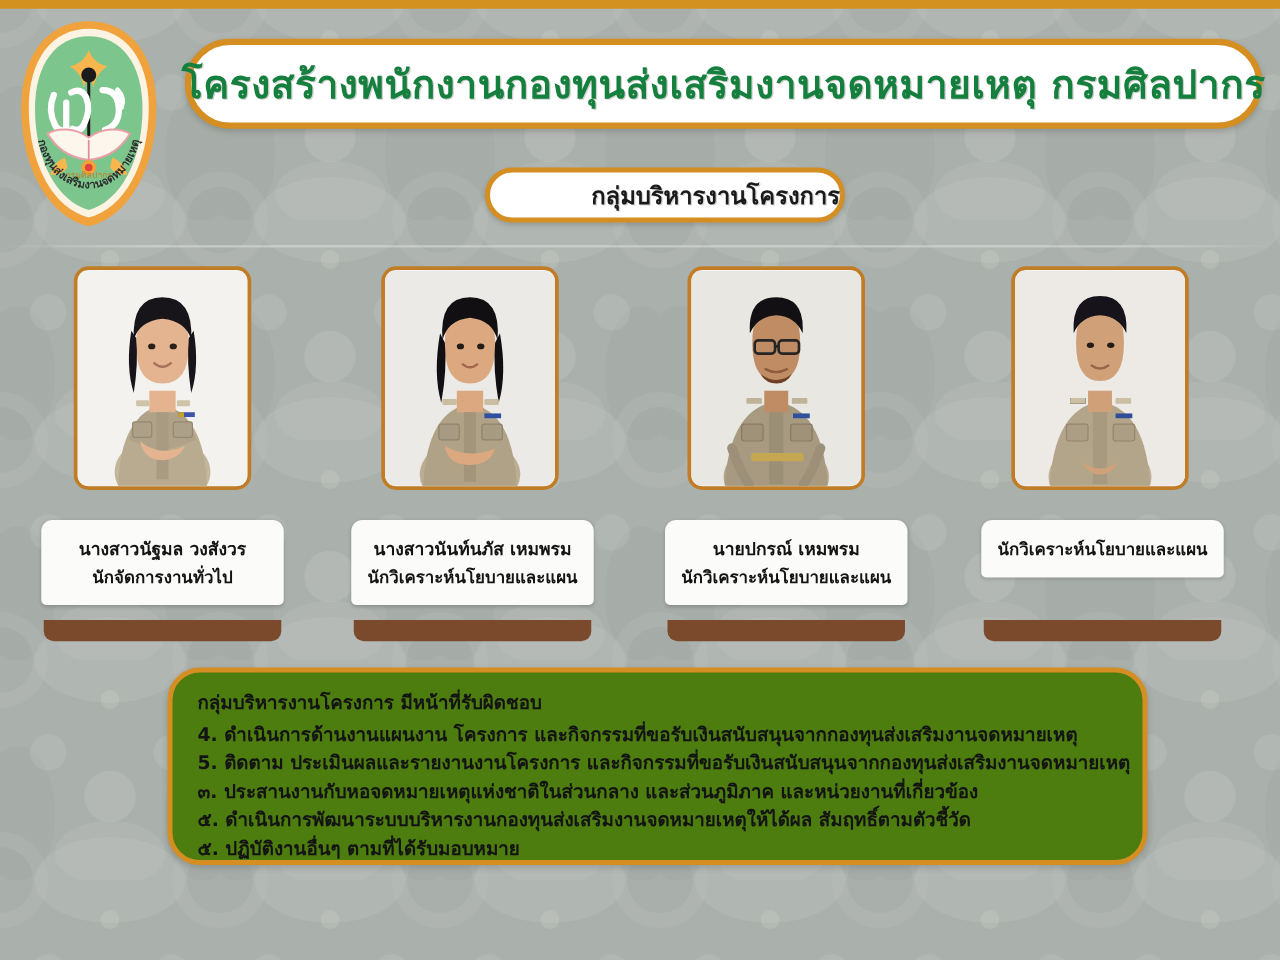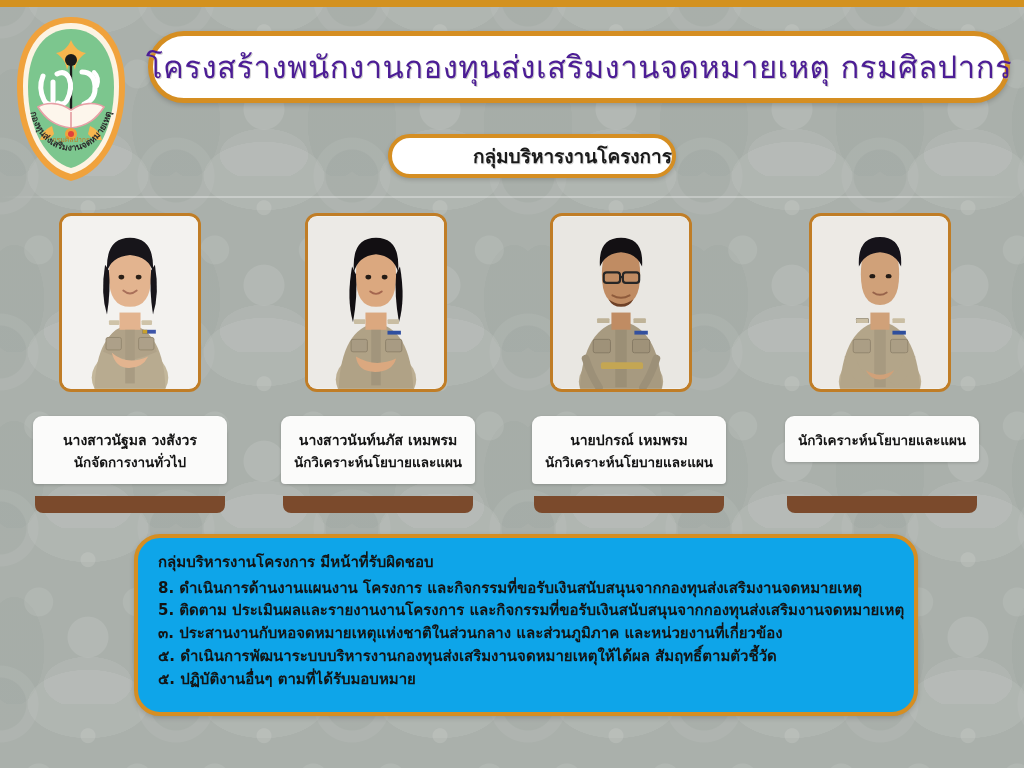--- a/index.html
+++ b/index.html
@@ -85,22 +85,22 @@
     background: #ffffff;
     border: 5px solid #d58e22;
     border-radius: 40px;
     display: flex;
     align-items: center;
     justify-content: center;
     box-shadow: 0 2px 5px rgba(0,0,0,0.18);
   }
   .title-text {
     font-size: 31px;
-    font-weight: normal;
-    color: #4c1d95;
+    font-weight: bold;
+    color: #15803d;
     letter-spacing: 0.5px;
     text-shadow: 1px 1px 0 rgba(170,170,170,0.55);
     white-space: nowrap;
   }
 
   
   .subtitle-pill {
     position: absolute;
     left: 388px;
     top: 134px;
@@ -193,23 +193,23 @@
     background: #7b4a2c;
     border-radius: 0 0 8px 8px;
   }
 
   
   .duties-panel {
     position: absolute;
     left: 134px;
     top: 534px;
     width: 784px;
-    height: 182px;
+    height: 158px;
     box-sizing: border-box;
-    background: #0ea5e9;
+    background: #4d7c0f;
     border: 4px solid #d58e22;
     border-radius: 26px;
     padding: 13px 20px 10px 20px;
     box-shadow: 0 2px 5px rgba(0,0,0,0.15);
   }
   .duties-head {
     font-size: 15px;
     font-weight: bold;
     color: #131313;
     margin-bottom: 3px;
@@ -396,20 +396,20 @@
       <div class="name-card">
         <div class="pos">นักวิเคราะห์นโยบายและแผน</div>
       </div>
       <div class="card-foot"></div>
     </div>
 
   </div>
 
   <div class="duties-panel">
     <div class="duties-head">กลุ่มบริหารงานโครงการ มีหน้าที่รับผิดชอบ</div>
-    <div class="duty">8. ดำเนินการด้านงานแผนงาน โครงการ และกิจกรรมที่ขอรับเงินสนับสนุนจากกองทุนส่งเสริมงานจดหมายเหตุ</div>
+    <div class="duty">4. ดำเนินการด้านงานแผนงาน โครงการ และกิจกรรมที่ขอรับเงินสนับสนุนจากกองทุนส่งเสริมงานจดหมายเหตุ</div>
     <div class="duty">5. ติดตาม ประเมินผลและรายงานงานโครงการ และกิจกรรมที่ขอรับเงินสนับสนุนจากกองทุนส่งเสริมงานจดหมายเหตุ</div>
     <div class="duty">๓. ประสานงานกับหอจดหมายเหตุแห่งชาติในส่วนกลาง และส่วนภูมิภาค และหน่วยงานที่เกี่ยวข้อง</div>
     <div class="duty">๕. ดำเนินการพัฒนาระบบบริหารงานกองทุนส่งเสริมงานจดหมายเหตุให้ได้ผล สัมฤทธิ์ตามตัวชี้วัด</div>
     <div class="duty">๕. ปฏิบัติงานอื่นๆ ตามที่ได้รับมอบหมาย</div>
   </div>
 
 </div>
 
 </body></html>

